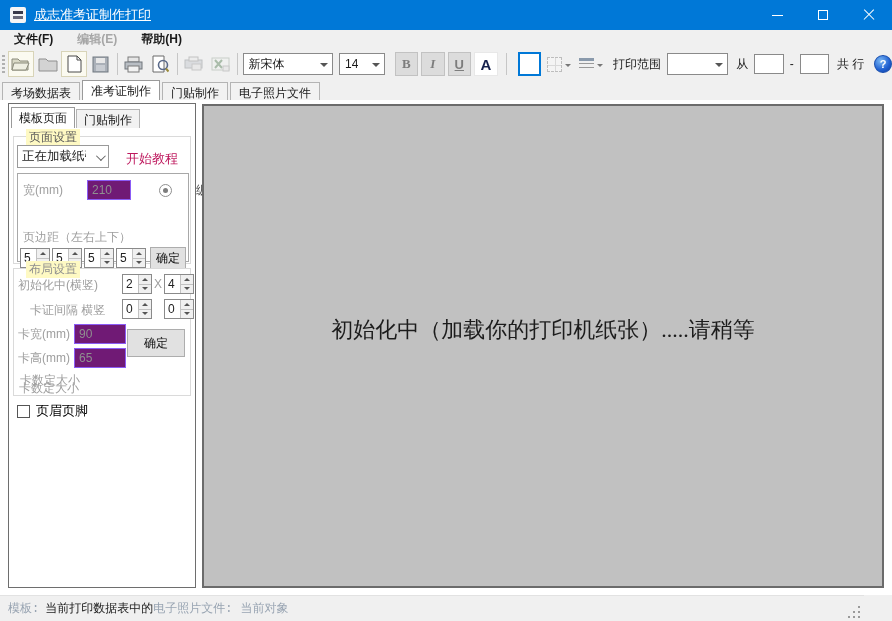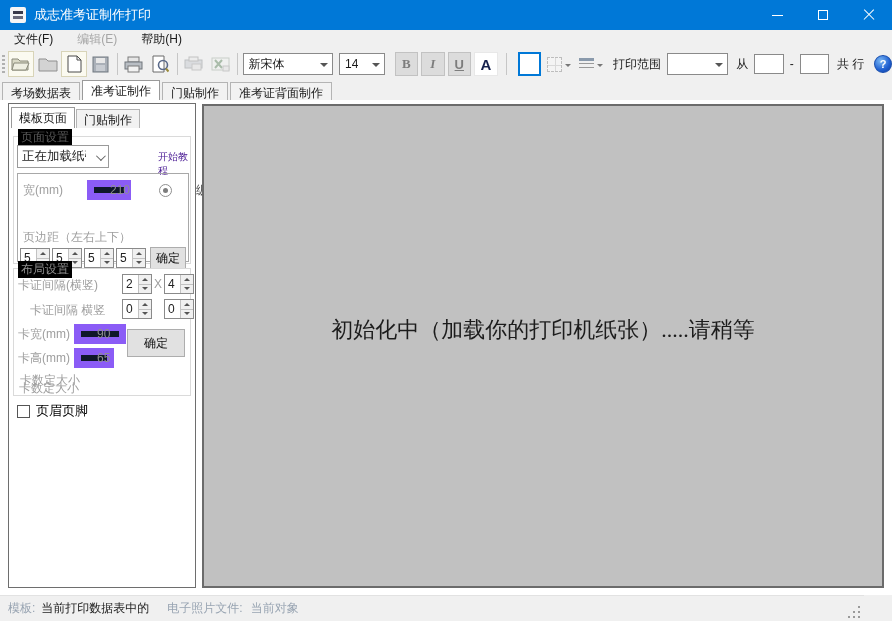--- a/index.html
+++ b/index.html
@@ -6,31 +6,31 @@
   *{box-sizing:border-box;}
   .window{
     position:relative;width:892px;height:621px;background:#f0f0f0;overflow:hidden;
     font-family:"Liberation Sans","DejaVu Sans",sans-serif;font-size:12px;color:#1a1a1a;
   }
   
   .titlebar{position:absolute;left:0;top:0;width:892px;height:30px;background:#0078D7;display:flex;align-items:center;}
   .app-icon{width:16px;height:16px;margin:0 8px 0 10px;background:#f5f5f5;border-radius:2px;position:relative;}
   .app-icon::before{content:"";position:absolute;left:3px;top:4px;width:10px;height:3px;background:#3a3a4a;}
   .app-icon::after{content:"";position:absolute;left:3px;top:9px;width:10px;height:3px;background:#6a6a7a;}
-  .title-text{color:#fff;font-size:13px;}
+  .title-text{color:#fff;font-size:13px;text-decoration:underline;}
   .win-controls{position:absolute;right:0;top:0;height:30px;display:flex;}
   .win-btn{width:46px;height:30px;display:flex;align-items:center;justify-content:center;position:relative;}
   .glyph-min{width:11px;height:1px;background:#fff;}
   .glyph-max{width:10px;height:10px;border:1px solid #fff;}
   .glyph-close{position:relative;width:12px;height:12px;}
   .glyph-close::before,.glyph-close::after{content:"";position:absolute;left:-1px;top:5px;width:14px;height:1.4px;background:#fff;}
   .glyph-close::before{transform:rotate(45deg);}
   .glyph-close::after{transform:rotate(-45deg);}
   
-  .menubar{position:absolute;left:0;top:30px;width:892px;height:18px;background:#f0f0f0;display:flex;align-items:center;}
+  .menubar{position:absolute;left:0;top:30px;width:892px;height:18px;background:#f0f0f0;display:flex;align-items:center;font-weight:bold;}
   .menu-item{padding:2px 10px;margin-left:4px;}
   .menu-item.disabled{color:#a6a6a6;}
   
   .toolbar{position:absolute;left:0;top:48px;width:892px;height:32px;background:#f0f0f0;display:flex;align-items:center;}
   .tb-grip{width:3px;height:22px;margin:0 3px 0 2px;background:repeating-linear-gradient(#f0f0f0 0 2px,#b0b0b0 2px 4px);}
   .tb-btn{width:27px;height:26px;display:flex;align-items:center;justify-content:center;border:1px solid transparent;}
   .tb-btn.hl{border-color:#d8d4b8;background:#fbfaf0;}
   .tb-btn.disabled{opacity:.38;}
   .tb-sep{width:1px;height:22px;background:#c6c6c6;margin:0 3px;}
   .combo{height:22px;border:1px solid #8a8a8a;background:#fff;display:flex;align-items:center;position:relative;padding:0 16px 0 5px;}
@@ -69,54 +69,54 @@
   .mtab{height:18px;padding:2px 8px 0 8px;background:#f2f2f2;border:1px solid #b4b4b4;border-bottom:none;margin-left:2px;white-space:nowrap;}
   .mtab.active{height:20px;background:#fff;border-color:#9a9a9a;position:relative;z-index:2;}
   
   .tabpage{position:absolute;left:0;top:100px;width:892px;height:495px;background:#fff;}
   
   .left-panel{position:absolute;left:8px;top:3px;width:188px;height:485px;background:#fff;border:1px solid #6e6e6e;}
   .ptab-row{position:absolute;left:2px;top:3px;display:flex;align-items:flex-end;}
   .ptab{height:19px;padding:2px 7px 0 7px;background:#f2f2f2;border:1px solid #b4b4b4;border-bottom:none;margin-right:1px;white-space:nowrap;font-size:12px;}
   .ptab.active{height:21px;background:#fff;border-color:#9a9a9a;}
   .groupbox{position:absolute;border:1px solid #cfcfcf;}
-  .group-label{position:absolute;top:-8px;left:4px;background:#000000;padding:0 3px;color:#8f8f8f;white-space:nowrap;}
+  .group-label{position:absolute;top:-8px;left:12px;background:#fef9c3;padding:0 3px;color:#8f8f8f;white-space:nowrap;}
   .gb1{left:4px;top:32px;width:178px;height:128px;border-color:#dadada;}
   .loading-combo{position:absolute;left:3px;top:8px;width:92px;height:23px;border:1px solid #9a9a9a;background:#fff;display:flex;align-items:center;padding:0 16px 0 4px;}
   .loading-combo .txt{white-space:nowrap;overflow:hidden;width:64px;font-size:12.5px;color:#222;}
   .loading-combo .chev{position:absolute;right:5px;top:8px;width:7px;height:7px;border-right:1.5px solid #666;border-bottom:1.5px solid #666;transform:rotate(45deg) translateY(-2px);}
-  .tutorial{position:absolute;left:112px;top:13px;color:#4c1d95;font-size:10px;margin-left:32px;}
+  .tutorial{position:absolute;left:112px;top:13px;color:#be185d;font-size:13px;}
   .inner-box{position:absolute;left:3px;top:36px;width:172px;height:89px;border:1px solid #a8a8a8;}
   .row{position:absolute;display:flex;align-items:center;}
   .lbl-dis{color:#9e9e9e;white-space:nowrap;}
   .lbl-dark{color:#4a4a4a;white-space:nowrap;}
-  .txt-input{height:20px;border:7px solid #8b5cf6;background:#0f172a;color:#8f8f8f;display:flex;align-items:center;padding-left:16px;}
+  .txt-input{height:20px;border:1px solid #8b5cf6;background:#701a75;color:#8f8f8f;display:flex;align-items:center;padding-left:4px;}
   .radio{width:13px;height:13px;border:1px solid #8f8f8f;border-radius:50%;background:#fff;position:relative;margin-right:5px;flex:none;}
   .radio.sel::after{content:"";position:absolute;left:3px;top:3px;width:5px;height:5px;border-radius:50%;background:#7d7d7d;}
   
   .spin{display:flex;height:20px;border:1px solid #8a8a8a;background:#fff;}
   .spin .spin-val{width:15px;display:flex;align-items:center;padding-left:3px;font-size:12px;color:#222;}
   .spin .spin-btns{width:13px;display:flex;flex-direction:column;border-left:1px solid #c2c2c2;}
   .spin .spin-btns i{flex:1;display:flex;align-items:center;justify-content:center;background:#f0f0f0;}
   .spin .spin-btns i.up{border-bottom:1px solid #c2c2c2;}
   .spin .spin-btns i.up::after{content:"";width:0;height:0;border:3px solid transparent;border-bottom-color:#555;margin-top:-2px;}
   .spin .spin-btns i.down::after{content:"";width:0;height:0;border:3px solid transparent;border-top-color:#555;margin-bottom:-2px;}
   .btn{background:#e1e1e1;border:1px solid #adadad;display:flex;align-items:center;justify-content:center;color:#111;}
   .gb2{left:4px;top:164px;width:178px;height:128px;border-color:#dadada;}
   .chk-row{position:absolute;left:8px;top:298px;display:flex;align-items:center;}
   .checkbox{width:13px;height:13px;border:1px solid #555;background:#fff;margin-right:6px;flex:none;}
   
   .canvas{position:absolute;left:202px;top:4px;width:682px;height:484px;background:#c1c1c1;border:2px solid #6b6b6b;
           display:flex;align-items:center;justify-content:center;}
   .canvas-msg{font-family:"Liberation Serif","DejaVu Serif",serif;font-size:22px;color:#1c1c1c;transform:translateY(-16px);white-space:nowrap;}
   
-  .statusbar{position:absolute;left:0;top:595px;width:864px;height:26px;background:#f0f0f0;border-top:1px solid #e2e2e2;display:flex;align-items:center;}
+  .statusbar{position:absolute;left:0;top:595px;width:864px;height:26px;background:#f0f0f0;border-top:1px solid #e2e2e2;display:flex;align-items:center;font-family:Liberation Mono, monospace;}
   .st-label{color:#98a4b2;margin-left:8px;white-space:nowrap;}
   .st-value{color:#222;margin-left:6px;white-space:nowrap;}
-  .st-label2{margin-left:18px;}
+  .st-label2{margin-left:0;}
   .st-value2{color:#98a4b2;margin-left:8px;}
   .resize-grip{position:absolute;right:3px;bottom:3px;width:13px;height:13px;
      background:
       radial-gradient(circle 1.5px at 11px 2px,#9a9a9a 99%,transparent),
       radial-gradient(circle 1.5px at 11px 7px,#9a9a9a 99%,transparent),
       radial-gradient(circle 1.5px at 6px 7px,#9a9a9a 99%,transparent),
       radial-gradient(circle 1.5px at 11px 12px,#9a9a9a 99%,transparent),
       radial-gradient(circle 1.5px at 6px 12px,#9a9a9a 99%,transparent),
       radial-gradient(circle 1.5px at 1px 12px,#9a9a9a 99%,transparent);}
 </style>
@@ -257,21 +257,21 @@
     <span class="dash">-</span>
     <div class="tb-input"></div>
     <span class="tb-label">共 行</span>
     <div class="help-btn">?</div>
   </div>
 
   <div class="tabstrip">
     <div class="mtab">考场数据表</div>
     <div class="mtab active">准考证制作</div>
     <div class="mtab">门贴制作</div>
-    <div class="mtab">准考证背面制作</div>
+    <div class="mtab">电子照片文件</div>
   </div>
 
   <div class="tabpage">
 
     <div class="left-panel">
       <div class="ptab-row">
         <div class="ptab active">模板页面</div>
         <div class="ptab">门贴制作</div>
       </div>
 
@@ -325,21 +325,21 @@
             </div>
             <div class="btn" style="width:36px;height:22px;margin-left:4px;">确定</div>
           </div>
         </div>
       </div>
 
       <div class="groupbox gb2">
         <div class="group-label">布局设置</div>
 
         <div class="row" style="left:4px;top:8px;">
-          <span class="lbl-dis">卡证间隔(横竖)</span>
+          <span class="lbl-dis">初始化中(横竖)</span>
         </div>
         <div class="row" style="left:108px;top:5px;">
           <div class="spin">
             <span class="spin-val">2</span>
             <span class="spin-btns">
                 <i class="up"></i>
                 <i class="down"></i>
               </span>
           </div>
           <span class="lbl-dis" style="margin:0 2px;">X</span>
@@ -371,21 +371,21 @@
               </span>
           </div>
         </div>
 
         <div class="row" style="left:4px;top:55px;">
           <span class="lbl-dis">卡宽(mm)</span>
           <div class="txt-input" style="width:52px;margin-left:4px;">90</div>
         </div>
         <div class="row" style="left:4px;top:79px;">
           <span class="lbl-dis">卡高(mm)</span>
-          <div class="txt-input" style="width:40px;margin-left:4px;">65</div>
+          <div class="txt-input" style="width:52px;margin-left:4px;">65</div>
         </div>
         <div class="btn" style="position:absolute;left:113px;top:60px;width:58px;height:28px;">确定</div>
 
         <div class="row" style="left:6px;top:103px;">
           <span class="lbl-dis">卡数定大小</span>
         </div>
       </div>
       <div class="row" style="left:10px;top:276px;">
         <span class="lbl-dis">卡数定大小</span>
       </div>

